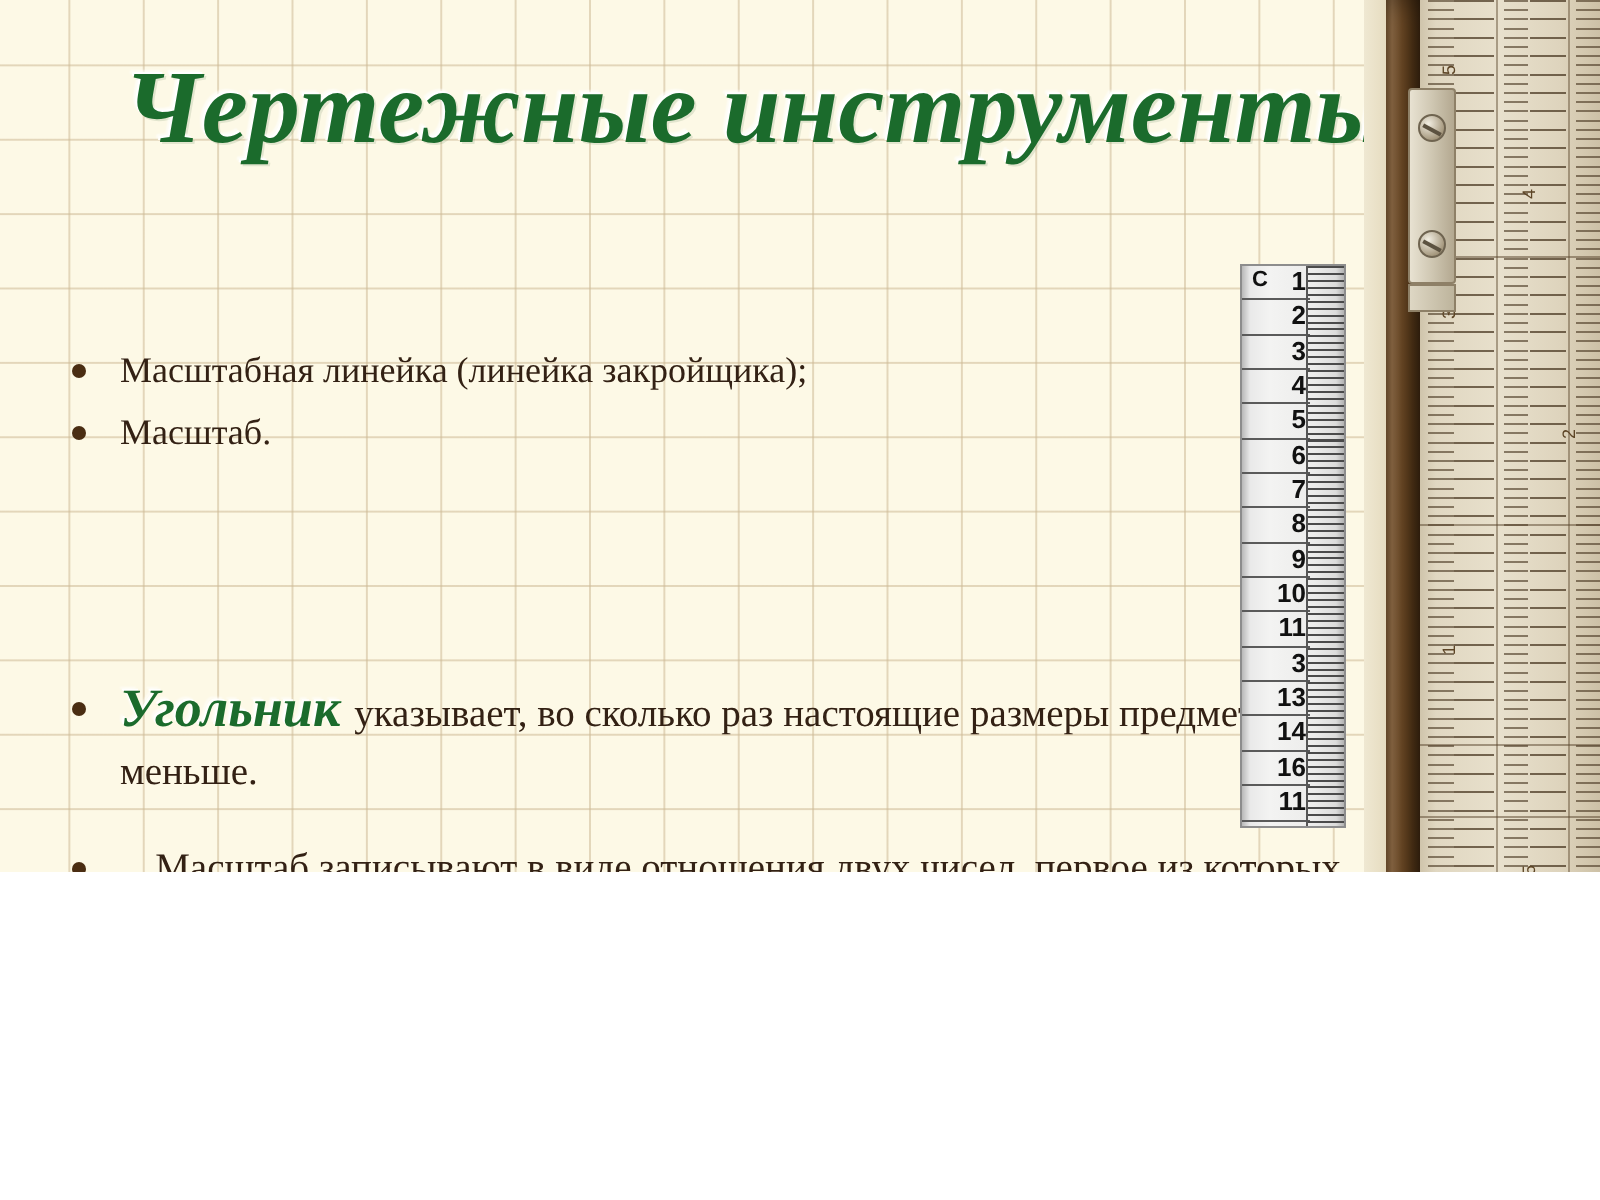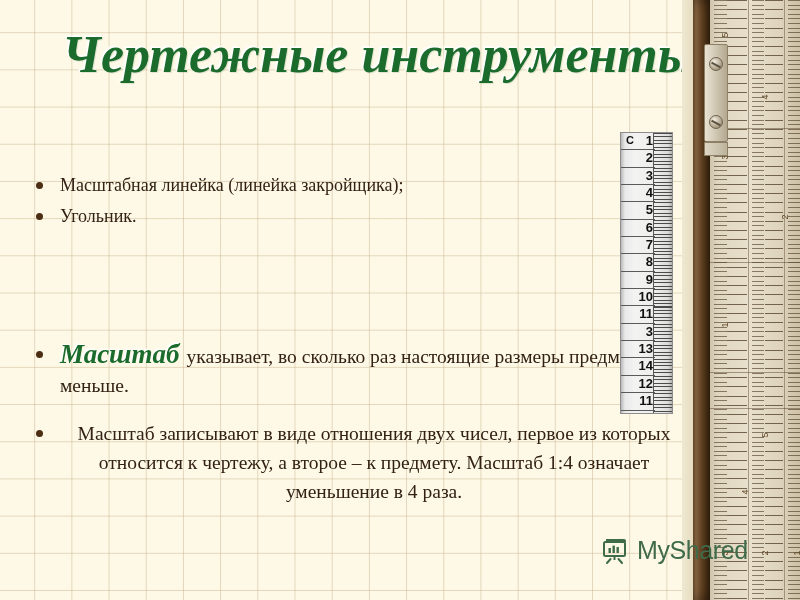--- a/index.html
+++ b/index.html
@@ -5,21 +5,21 @@
   * { box-sizing: border-box; }
   html, body {
     margin: 0; padding: 0;
     width: 800px; height: 600px;
     overflow: hidden;
     font-family: "Liberation Serif", serif;
   }
 
   #slide {
     position: relative;
-    width: 800px; height: 600px;
+    width: 800px; height: 436px;
     background-color: #fdf9e6;
     background-image:
       linear-gradient(to right, rgba(206,186,150,.55) 1px, transparent 1px),
       linear-gradient(to bottom, rgba(206,186,150,.55) 1px, transparent 1px);
     background-size: 37.2px 37.2px;
     background-position: -3px -5px;
     overflow: hidden;
   }
 
   
@@ -257,25 +257,25 @@
 </style>
 </head>
 <body>
 
 <div id="slide">
 
   <div id="title">Чертежные инструменты</div>
 
   <ul id="body-list">
     <li>Масштабная линейка (линейка закройщика);</li>
-    <li>Угольник.</li>
+    <li>Масштаб.</li>
   </ul>
 
   <ul id="para-list">
-    <li><span class="mas-word">Масштаб</span><span>указывает, во сколько раз настоящие размеры предмета меньше.</span></li>
+    <li><span class="mas-word">Угольник</span><span>указывает, во сколько раз настоящие размеры предмета меньше.</span></li>
     <li class="second">Масштаб записывают в виде отношения двух чисел, первое из которых относится к чертежу, а второе – к предмету. Масштаб 1:4 означает уменьшение в 4 раза.</li>
   </ul>
 
   <div id="scale-ruler">
     <div class="rl-left">
       <div id="rl-top-mark">C</div>
       <div class="rl-row">
           <span class="rl-num">1</span>
         </div>
       <div class="rl-row">
@@ -311,21 +311,21 @@
       <div class="rl-row">
           <span class="rl-num">3</span>
         </div>
       <div class="rl-row">
           <span class="rl-num">13</span>
         </div>
       <div class="rl-row">
           <span class="rl-num">14</span>
         </div>
       <div class="rl-row">
-          <span class="rl-num">12</span>
+          <span class="rl-num">16</span>
         </div>
       <div class="rl-row">
           <span class="rl-num">11</span>
         </div>
 
     </div>
     <div class="rl-right">
       <div class="rl-ticks"></div>
     </div>
   </div>

